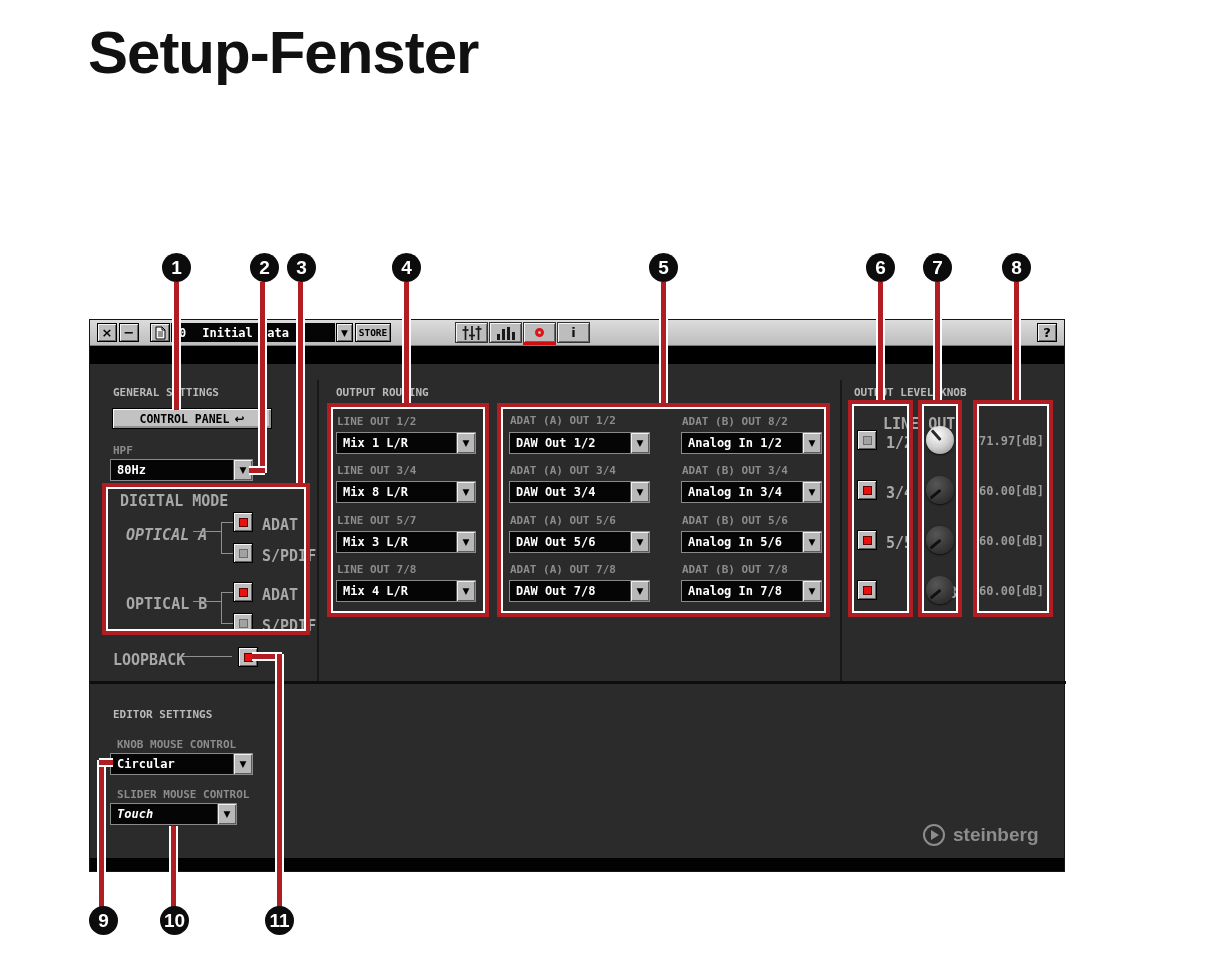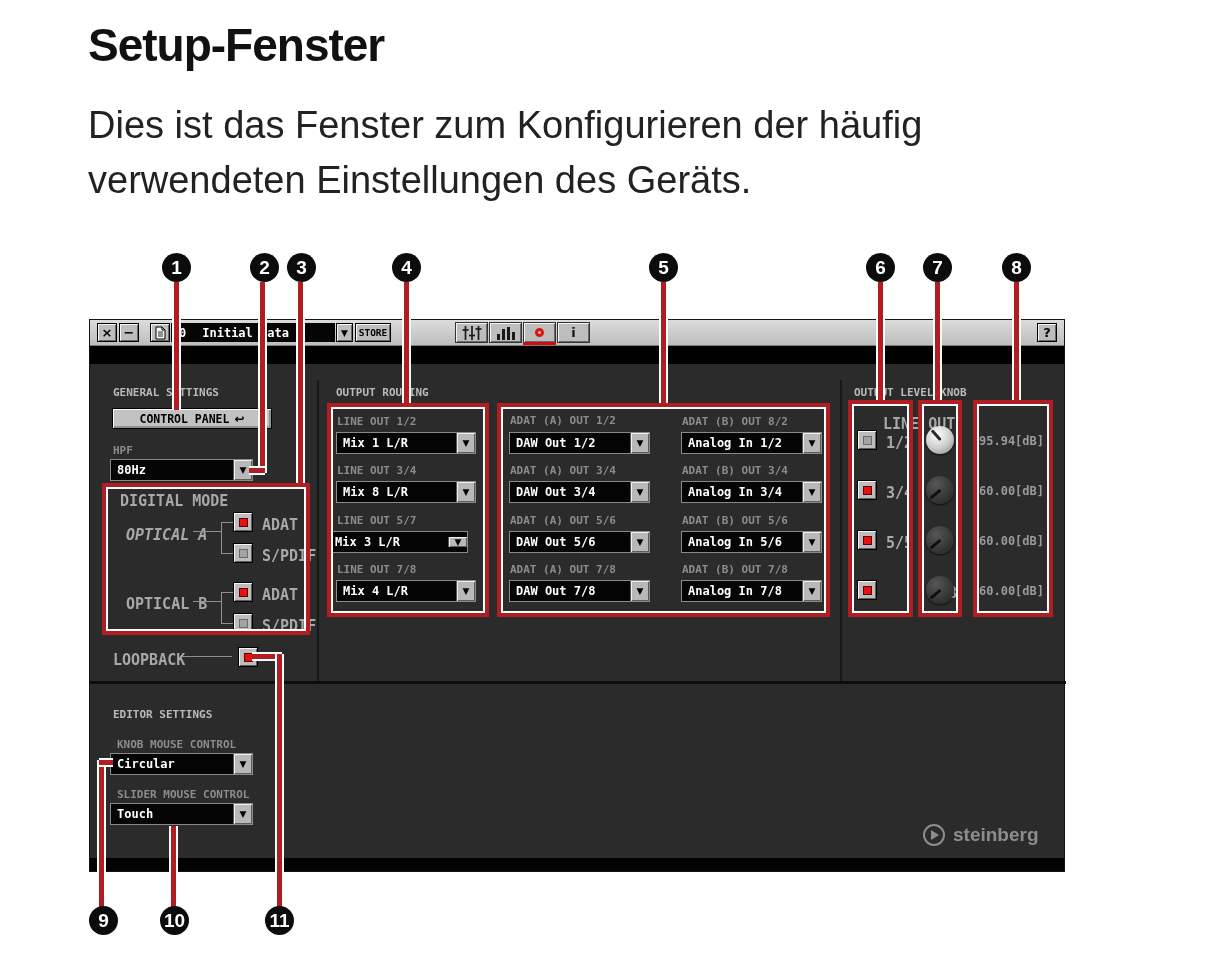--- a/index.html
+++ b/index.html
@@ -1,21 +1,21 @@
 <!DOCTYPE html>
 <html><head>
 <meta charset="utf-8">
 <style>
   * { margin:0; padding:0; box-sizing:border-box; }
   html,body { background:#fff; }
   #stage { position:relative; width:1215px; height:960px; background:#fff; overflow:hidden;
            font-family:"Liberation Sans", sans-serif; }
 
   
-  .doc-title { position:absolute; left:88px; top:18px; font-size:46px; font-weight:bold; color:#111;
+  .doc-title { position:absolute; left:88px; top:18px; font-size:60px; font-weight:bold; color:#111;
                letter-spacing:-1px; }
   .doc-desc  { position:absolute; left:88px; top:98px; font-size:38px; color:#222; line-height:55px; }
 
   
   .co-circle { position:absolute; width:29px; height:29px; border-radius:50%; background:#0c0c0c;
                color:#fff; font-size:19px; font-weight:bold; display:flex; align-items:center;
                justify-content:center; z-index:50; }
   .co-v { position:absolute; width:5px; background:#b01e23; box-shadow:-2px 0 0 #fff,2px 0 0 #fff; z-index:39; }
   .co-h { position:absolute; height:5px; background:#b01e23; box-shadow:0 -2px 0 #fff,0 2px 0 #fff; z-index:39; }
   .co-box { position:absolute; border:2px solid #fff; box-shadow:0 0 0 4px #b01e23; z-index:40;
@@ -85,24 +85,20 @@
   .stb-ic::after { content:''; position:absolute; left:6px; top:3.5px; border-left:8px solid #8d8d8d;
                    border-top:5px solid transparent; border-bottom:5px solid transparent; }
   .stb-name { color:#8d8d8d; font-size:19px; font-weight:bold; font-family:"Liberation Sans", sans-serif; }
 </style>
 </head>
 <body>
 
 <div id="stage">
 
   <div class="doc-title">Setup-Fenster</div>
-  <div class="doc-desc">
-    <div>Dies ist das Fenster zum Konfigurieren der häufig</div>
-    <div>verwendeten Einstellungen des Geräts.</div>
-  </div>
 
   <div class="win">
 
     <div class="titlebar">
       <div class="tb-btn" style="left:7px;width:20px;">
           <span>×</span>
         </div>
       <div class="tb-btn" style="left:29px;width:20px;">
           <span>−</span>
         </div>
@@ -219,21 +215,21 @@
       <div class="dd" style="left:246px;top:68px;width:140px;">
           <span class="dd-val">Mix 1 L/R</span>
           <span class="dd-arrow">▼</span>
         </div>
       <div class="f-lab" style="left:247px;top:100px;">LINE OUT 3/4</div>
       <div class="dd" style="left:246px;top:117px;width:140px;">
           <span class="dd-val">Mix 8 L/R</span>
           <span class="dd-arrow">▼</span>
         </div>
       <div class="f-lab" style="left:247px;top:150px;">LINE OUT 5/7</div>
-      <div class="dd" style="left:238px;top:167px;width:140px;align-items:center;">
+      <div class="dd" style="left:246px;top:167px;width:140px;">
           <span class="dd-val">Mix 3 L/R</span>
           <span class="dd-arrow">▼</span>
         </div>
       <div class="f-lab" style="left:247px;top:199px;">LINE OUT 7/8</div>
       <div class="dd" style="left:246px;top:216px;width:140px;">
           <span class="dd-val">Mix 4 L/R</span>
           <span class="dd-arrow">▼</span>
         </div>
 
       <div class="f-lab" style="left:420px;top:50px;">ADAT (A) OUT 1/2</div>
@@ -281,21 +277,21 @@
       <div class="sec-h" style="left:764px;top:22px;">OUTPUT LEVEL KNOB</div>
       <div class="g-lab" style="left:793px;top:51px;">LINE OUT</div>
 
       <div class="chk" style="left:767px;top:66px;">
           <span class="dot"></span>
         </div>
       <div class="g-lab" style="left:796px;top:70px;">1/2</div>
       <div class="knob bright" style="left:836px;top:62px;">
           <span class="ptr"></span>
         </div>
-      <div class="db-val" style="left:889px;top:70px;">95.94[dB]</div>
+      <div class="db-val" style="left:889px;top:70px;">71.97[dB]</div>
 
       <div class="chk on" style="left:767px;top:116px;">
           <span class="dot"></span>
         </div>
       <div class="g-lab" style="left:796px;top:120px;">3/4</div>
       <div class="knob" style="left:836px;top:112px;">
           <span class="ptr"></span>
         </div>
       <div class="db-val" style="left:889px;top:120px;">60.00[dB]</div>
 
@@ -317,21 +313,21 @@
         </div>
       <div class="db-val" style="left:889px;top:220px;">60.00[dB]</div>
 
       <div class="sec-h" style="left:23px;top:344px;">EDITOR SETTINGS</div>
       <div class="f-lab" style="left:27px;top:374px;">KNOB MOUSE CONTROL</div>
       <div class="dd" style="left:20px;top:389px;width:143px;">
           <span class="dd-val">Circular</span>
           <span class="dd-arrow">▼</span>
         </div>
       <div class="f-lab" style="left:27px;top:424px;">SLIDER MOUSE CONTROL</div>
-      <div class="dd" style="left:20px;top:439px;width:143px;">
+      <div class="dd" style="left:20px;top:439px;width:127px;font-style:italic;">
           <span class="dd-val">Touch</span>
           <span class="dd-arrow">▼</span>
         </div>
 
       <div class="stb">
         <span class="stb-ic"></span>
         <span class="stb-name">steinberg</span>
       </div>
     </div>
 

